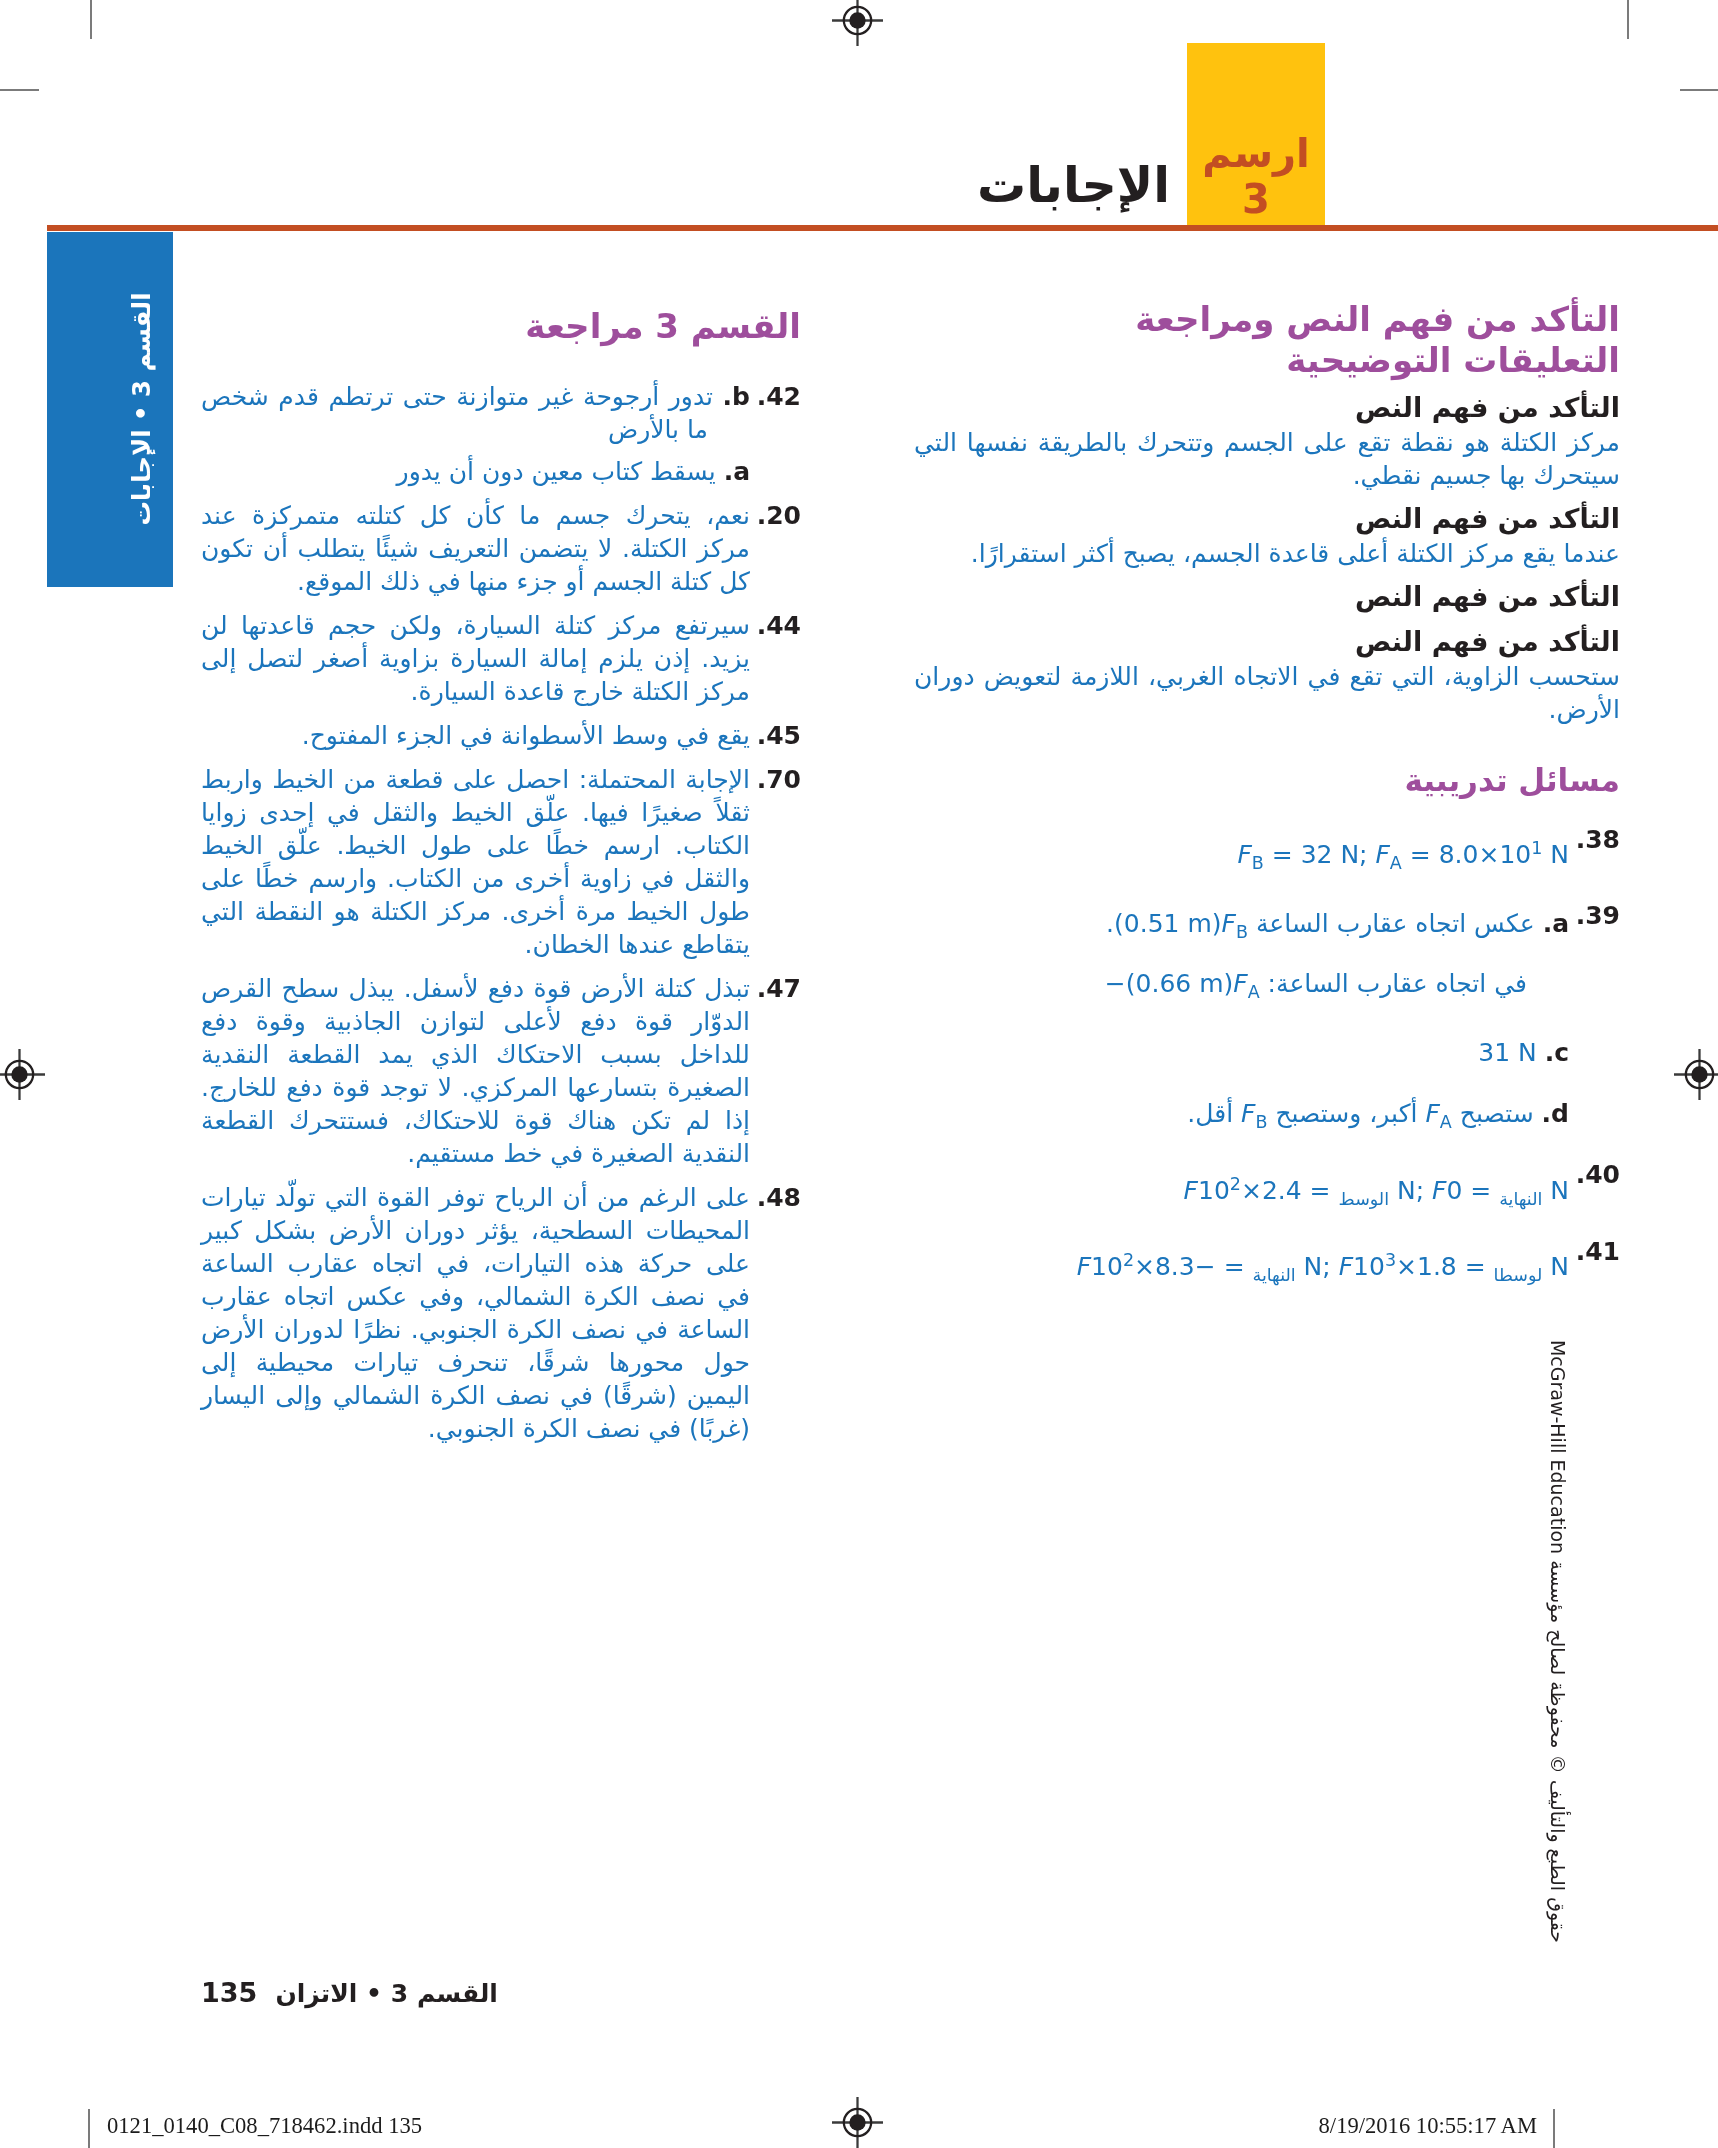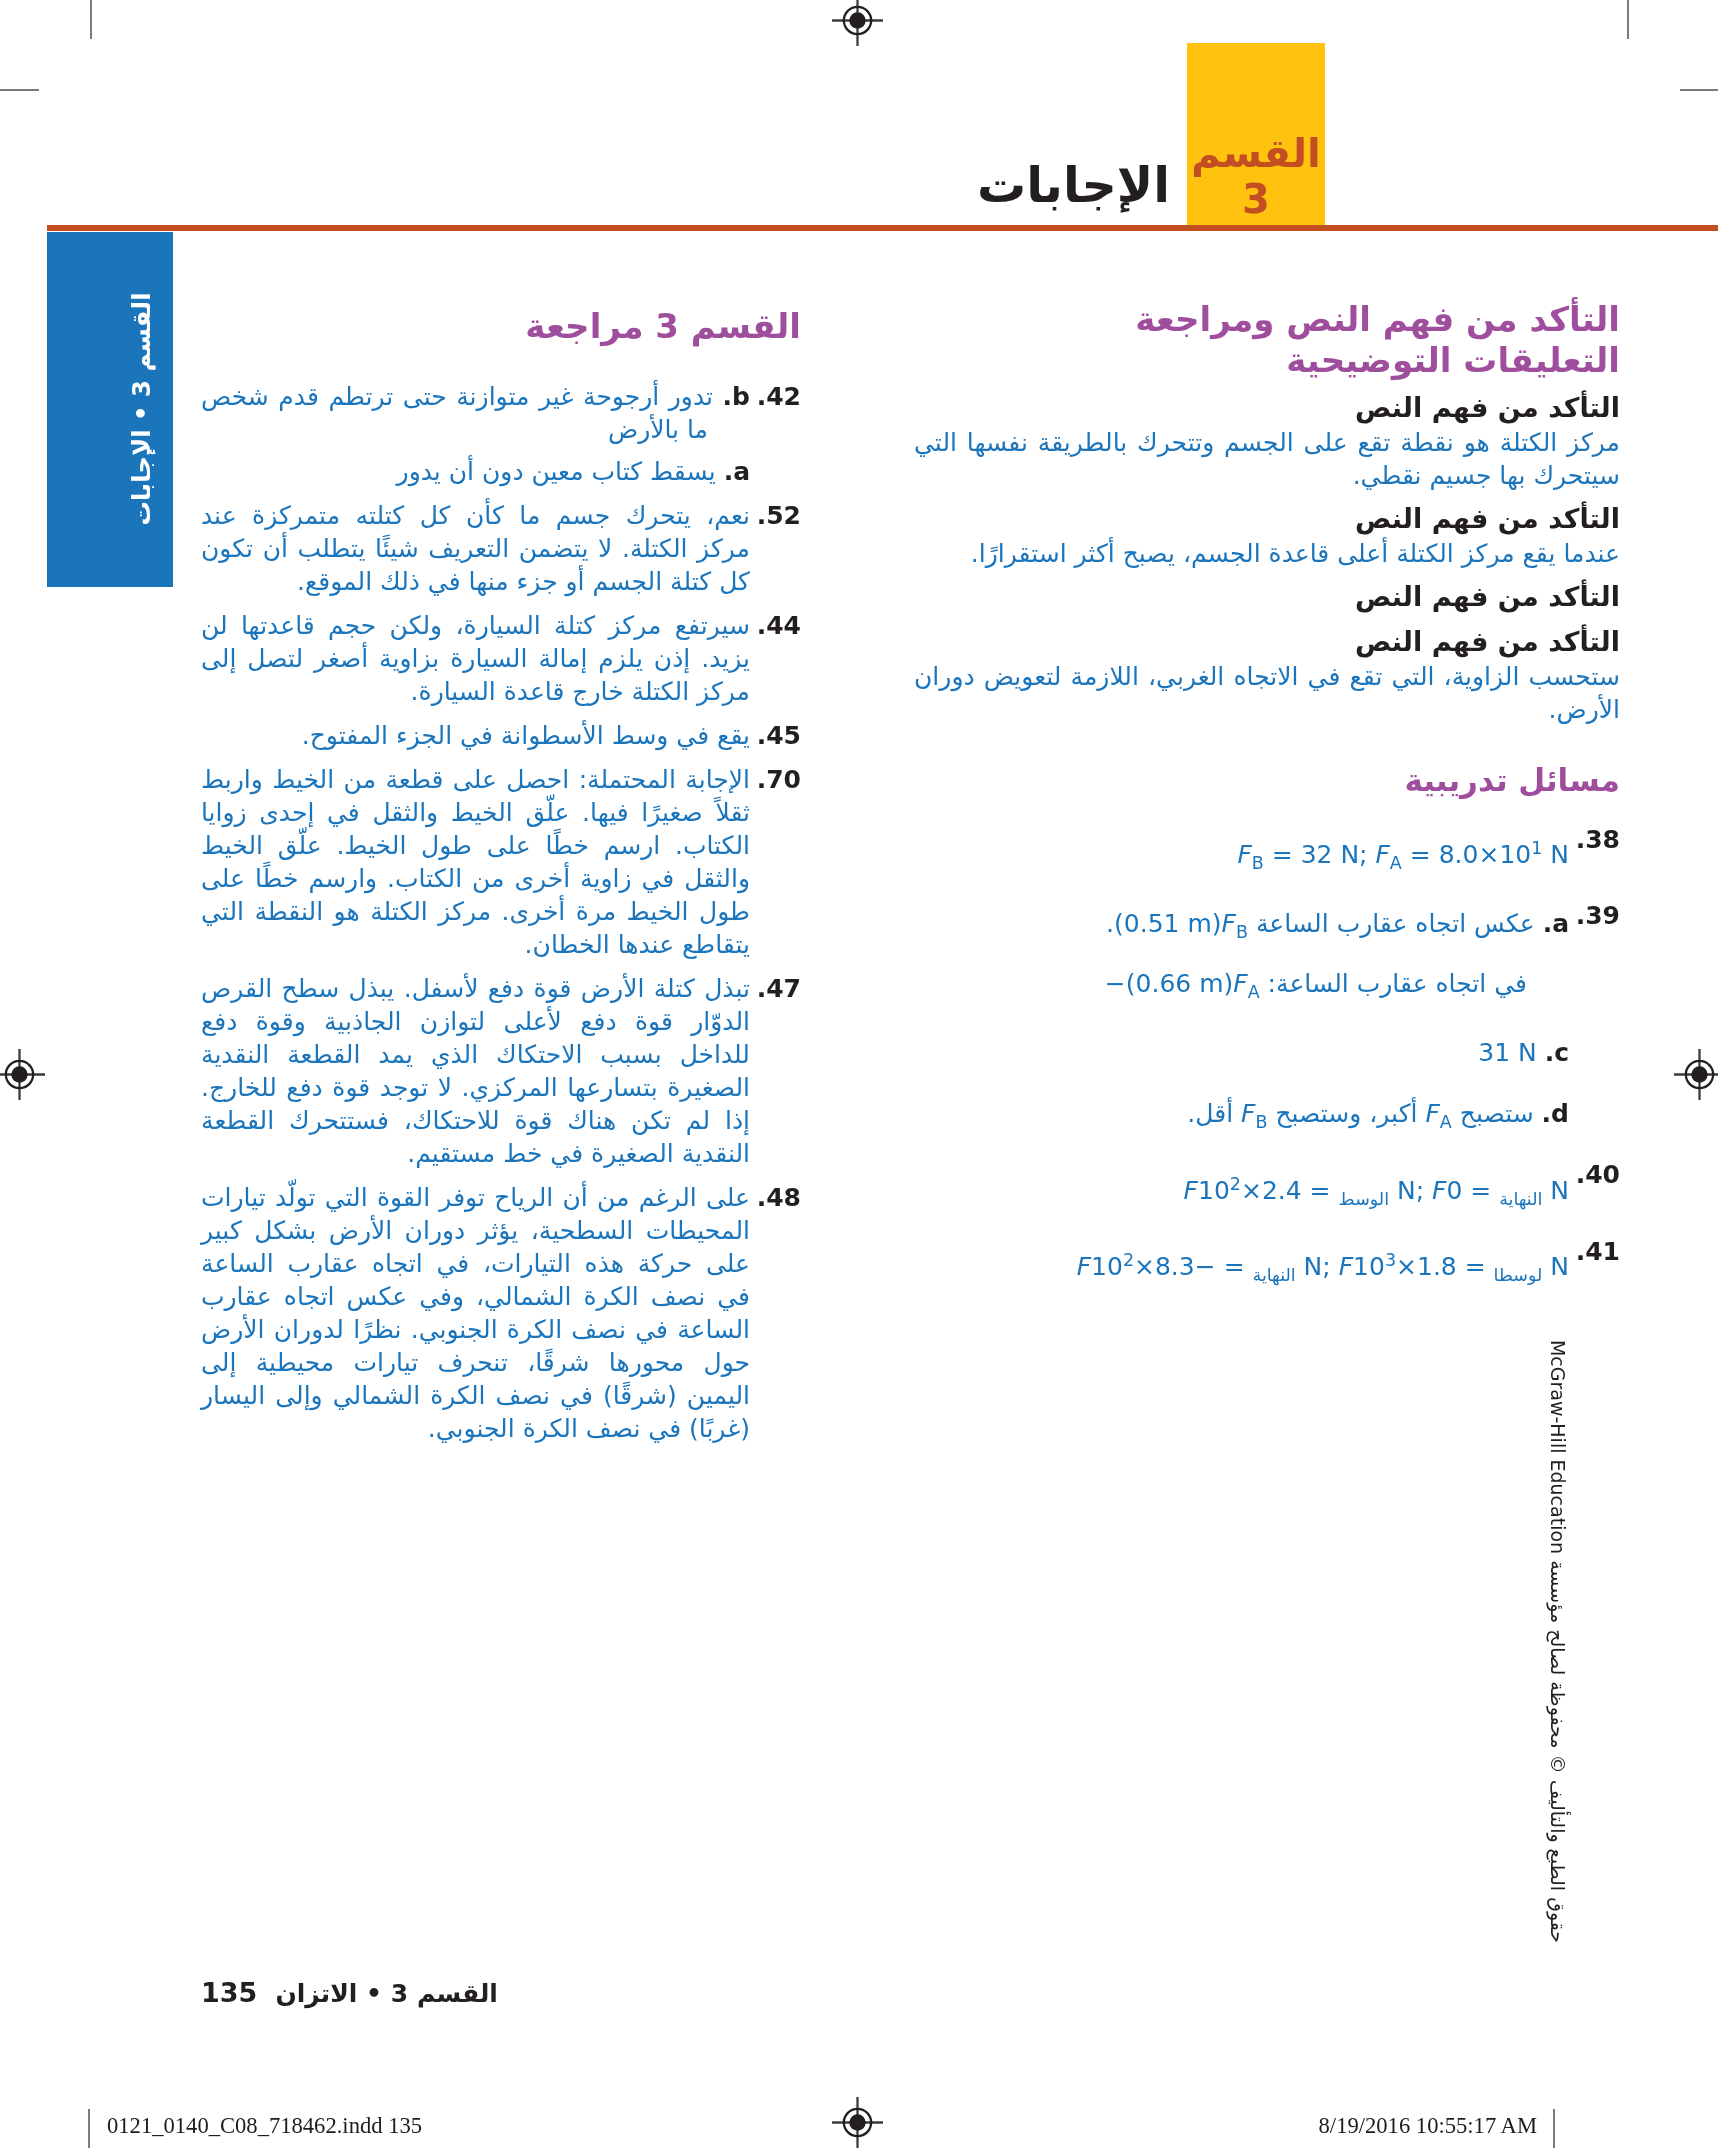--- a/index.html
+++ b/index.html
@@ -88,21 +88,21 @@
   </svg>
 
   <div class="cropmark" style="left:90px;top:0;width:1.8px;height:39px"></div>
   <div class="cropmark" style="left:0;top:89px;width:39px;height:1.8px"></div>
   <div class="cropmark" style="left:1627px;top:0;width:1.8px;height:39px"></div>
   <div class="cropmark" style="left:1680px;top:89px;width:39px;height:1.8px"></div>
   <div class="cropmark" style="left:88px;top:2109px;width:1.8px;height:39px"></div>
   <div class="cropmark" style="left:1553px;top:2109px;width:1.8px;height:39px"></div>
 
   <div class="yellow-tab">
-    <div class="tab-text"><span>القسم</span> <span>3</span></div>
+    <div class="tab-text"><span>ارسم</span> <span>3</span></div>
   </div>
   <div class="page-title">الإجابات</div>
   <div class="head-rule"></div>
 
   <div class="side-box">
     <div class="side-label">القسم 3 • الإجابات</div>
   </div>
 
   <div class="col right-col">
     <div class="h1 main">التأكد من فهم النص ومراجعة التعليقات التوضيحية</div>
@@ -158,21 +158,21 @@
     <div class="h1">القسم 3 مراجعة</div>
     <div>
         <div class="item">
           <b class="num">42.</b>
           <div class="ibody">
             <div class="part"><b class="plabel">b.</b> تدور أرجوحة غير متوازنة حتى ترتطم قدم شخص ما بالأرض</div>
             <div class="part"><b class="plabel">a.</b> يسقط كتاب معين دون أن يدور</div>
           </div>
         </div>
         <div class="item">
-          <b class="num">52.</b>
+          <b class="num">20.</b>
           <div class="ibody">نعم، يتحرك جسم ما كأن كل كتلته متمركزة عند مركز الكتلة. لا يتضمن التعريف شيئًا يتطلب أن تكون كل كتلة الجسم أو جزء منها في ذلك الموقع.</div>
         </div>
         <div class="item">
           <b class="num">44.</b>
           <div class="ibody">سيرتفع مركز كتلة السيارة، ولكن حجم قاعدتها لن يزيد. إذن يلزم إمالة السيارة بزاوية أصغر لتصل إلى مركز الكتلة خارج قاعدة السيارة.</div>
         </div>
         <div class="item">
           <b class="num">45.</b>
           <div class="ibody">يقع في وسط الأسطوانة في الجزء المفتوح.</div>
         </div>

